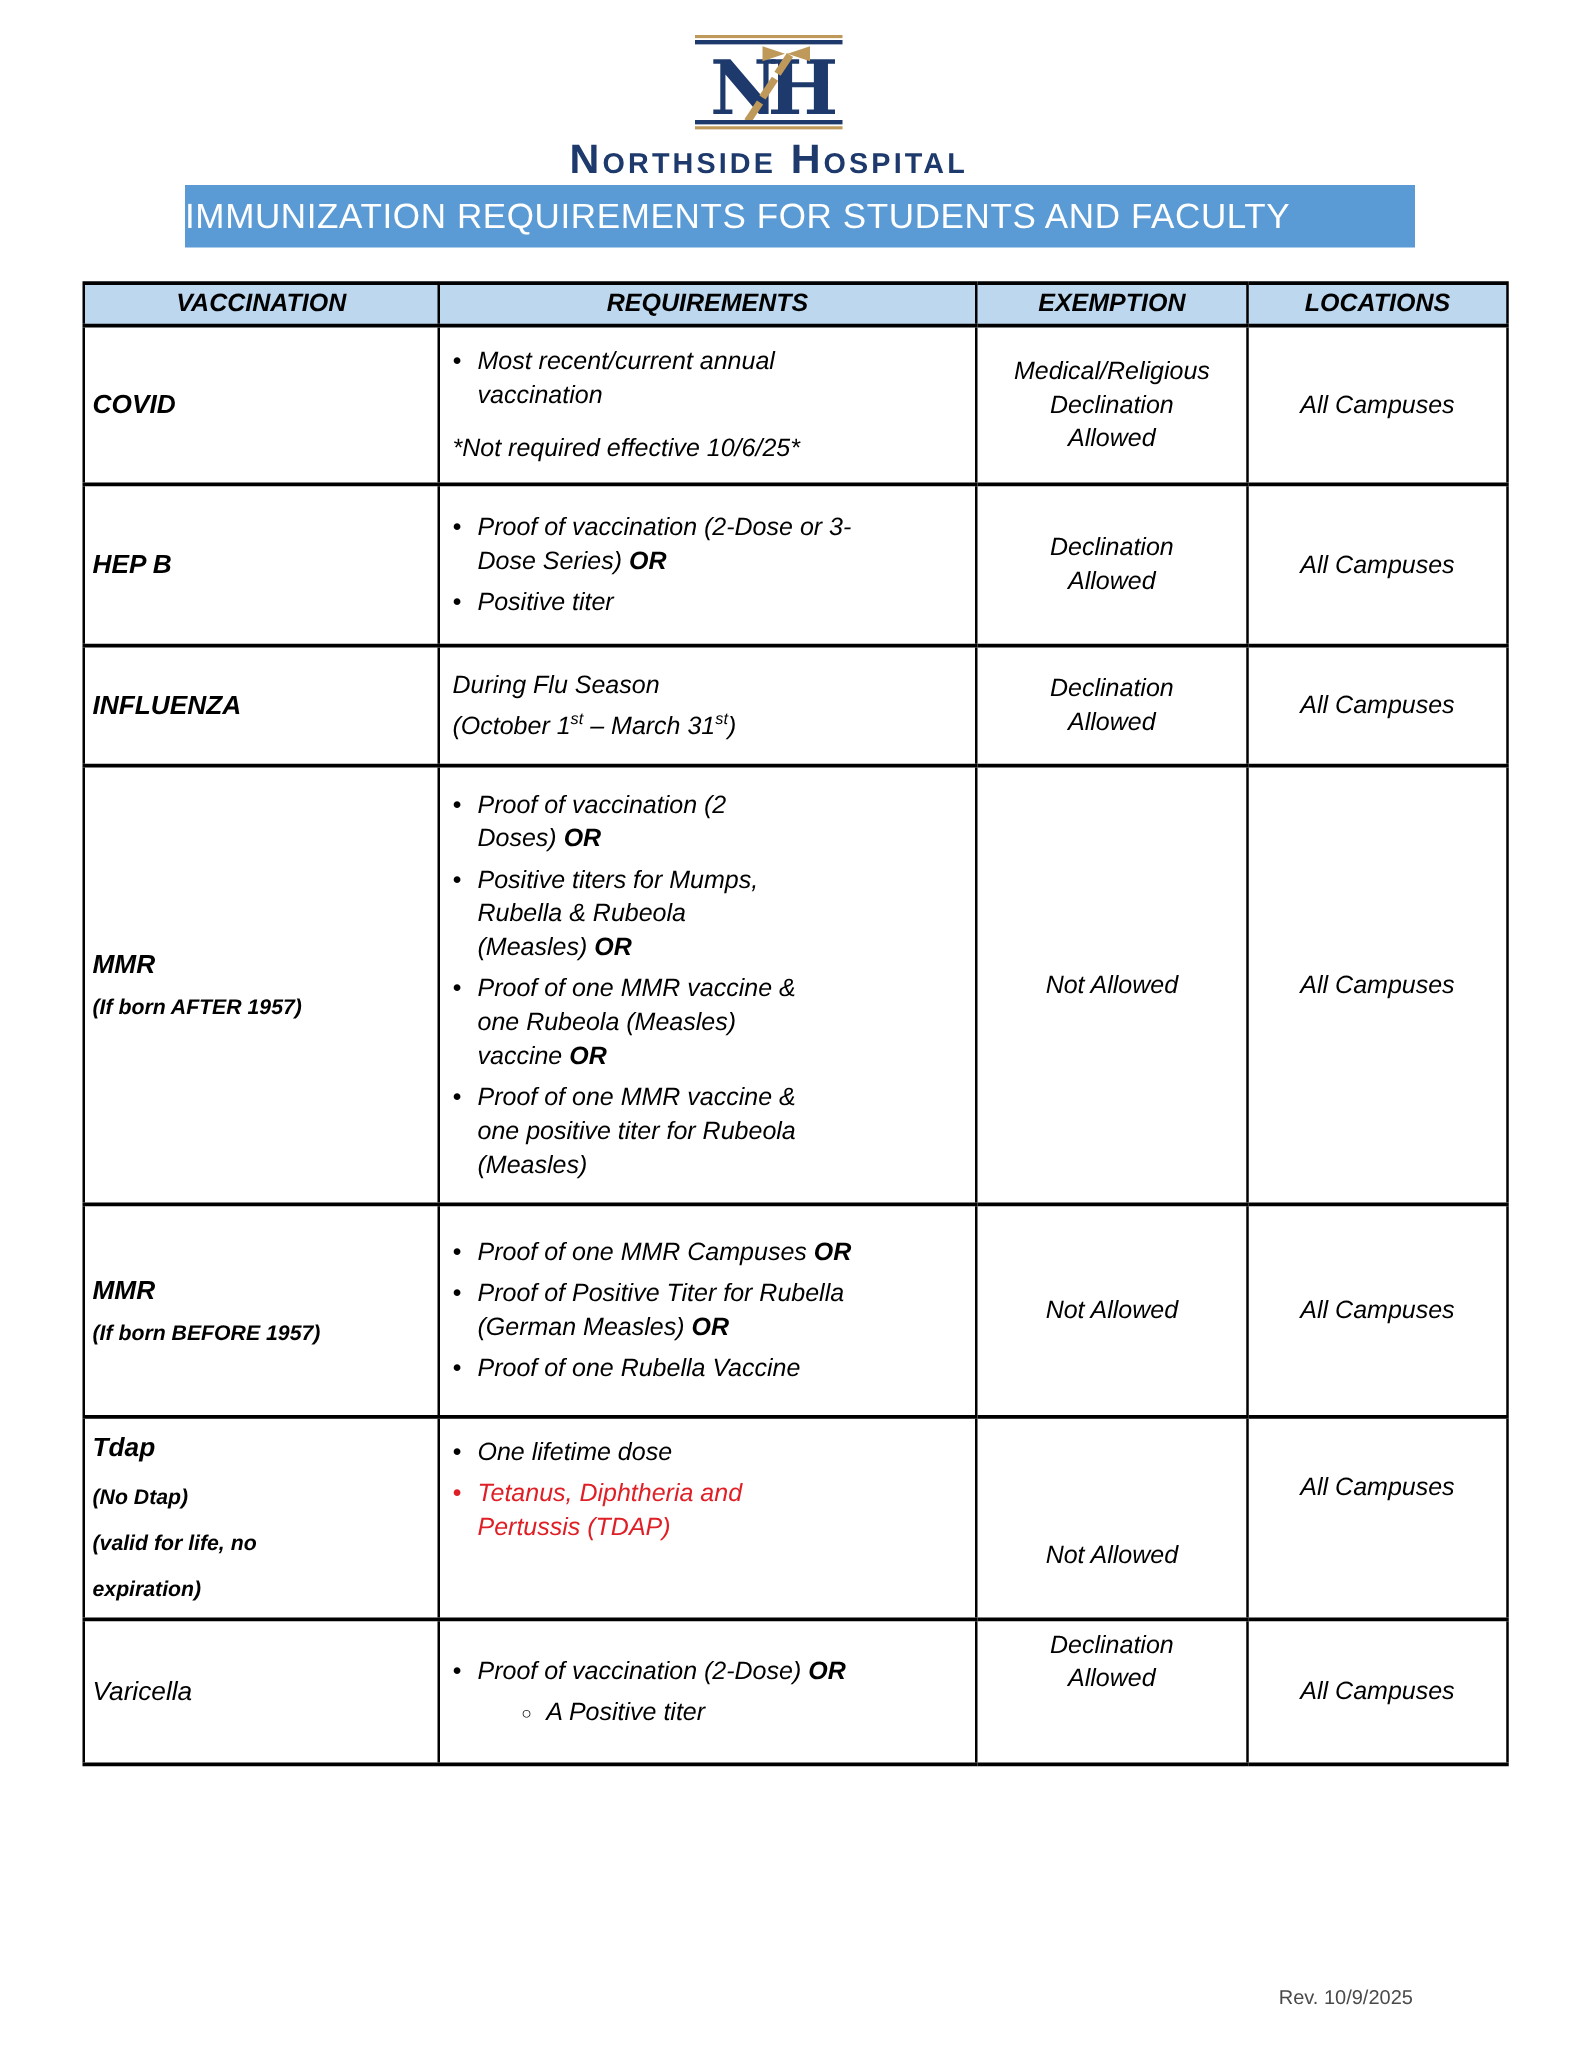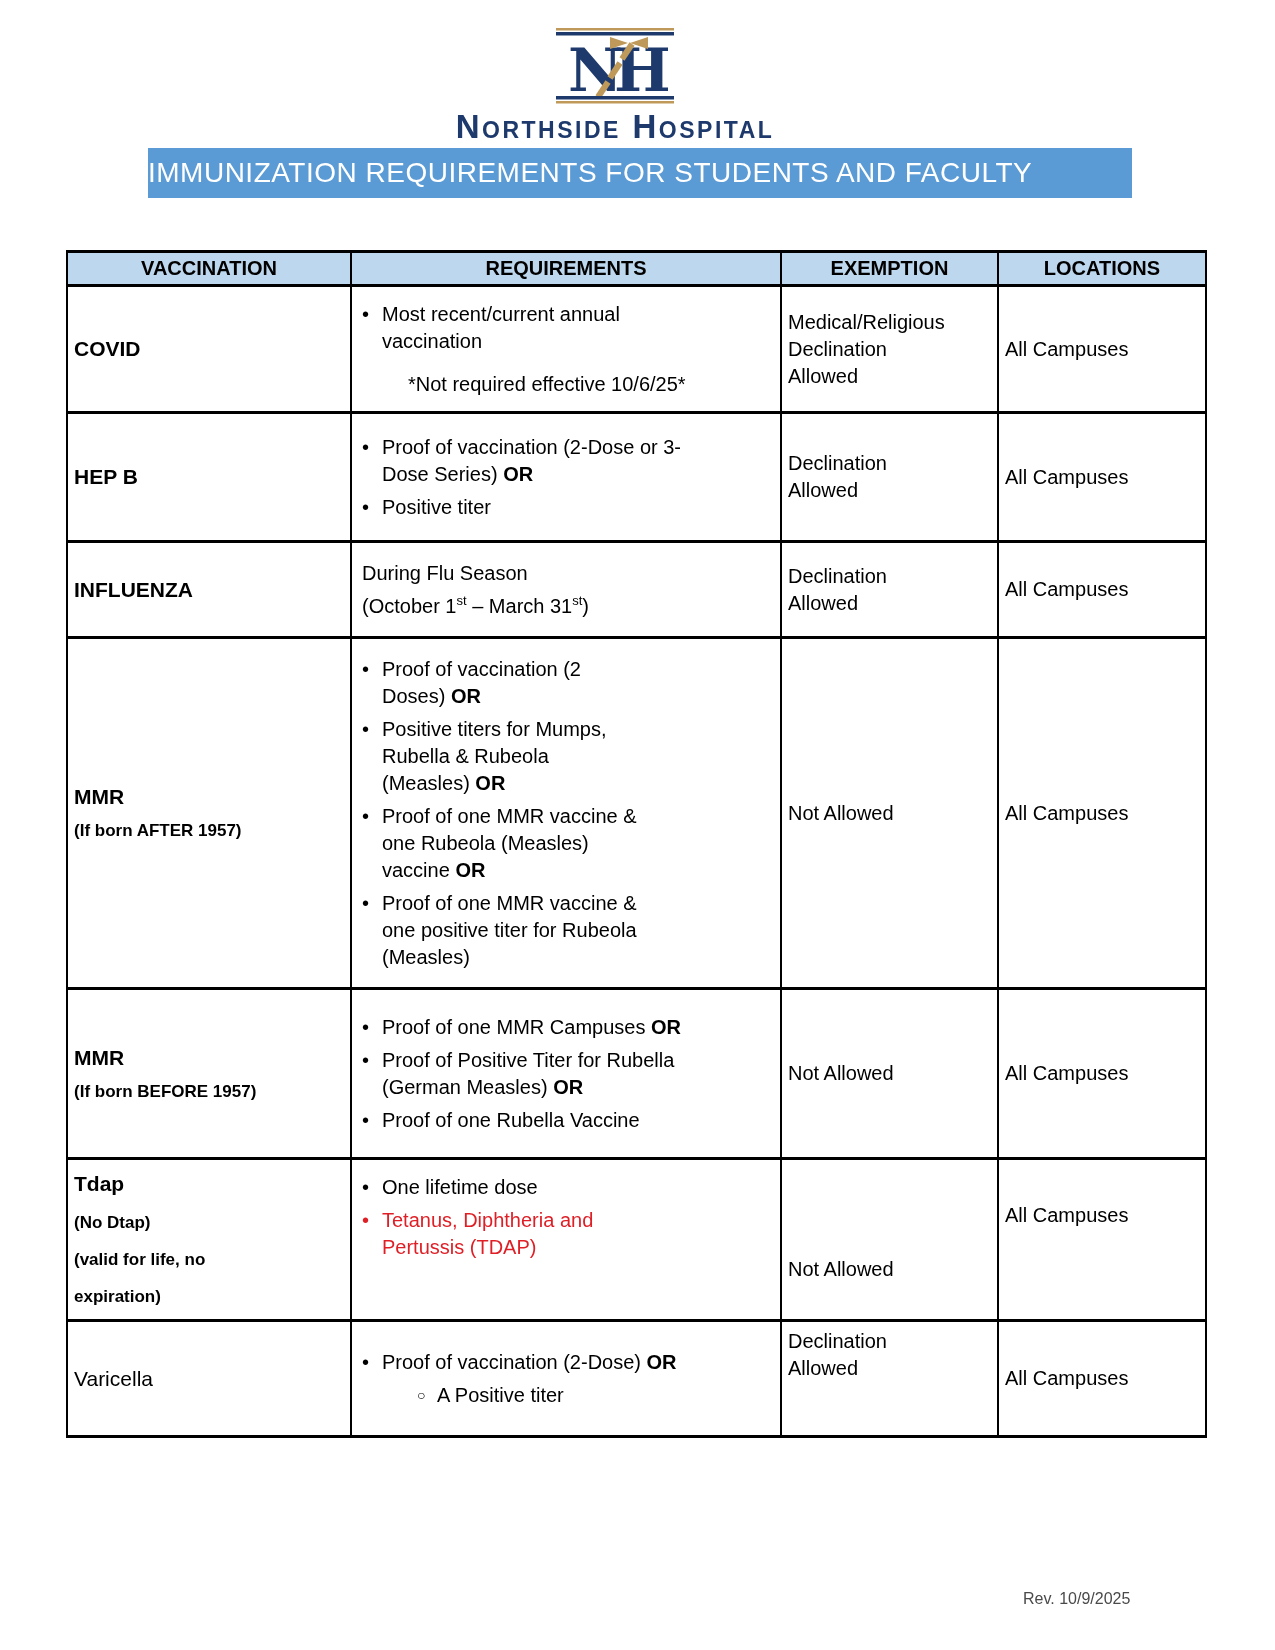--- a/index.html
+++ b/index.html
@@ -39,23 +39,24 @@
     background:var(--banner-blue);
     display:flex;align-items:center;justify-content:flex-start;
   }
   .banner-title{
     color:#fff;font-size:28px;font-weight:400;letter-spacing:0.5px;
     white-space:nowrap;
   }
 
   
   table.vax{
-    position:absolute;left:66px;top:250px;width:1139px;
+    position:absolute;left:66px;top:225px;width:1139px;
     border-collapse:collapse;table-layout:fixed;
     font-size:20px;
+    font-style:italic;
   }
   table.vax th, table.vax td{
     border-left:2px solid #000;border-right:2px solid #000;
     border-top:3px solid #000;border-bottom:3px solid #000;
     vertical-align:middle;
   }
   table.vax th{
     background:var(--header-blue);
     height:34px;font-size:20px;font-weight:700;text-align:center;
     padding:2px 4px;
@@ -64,26 +65,26 @@
   .vacc-title{font-weight:700;font-size:21px;}
   .vacc-title.normal{font-weight:400;}
   .vacc-sub{font-weight:700;font-size:17px;margin-top:12px;}
   .row-tdap .vacc-sub{margin-top:17px;}
 
   td.req-cell{text-align:left;padding:6px 8px 6px 10px;}
   .req-item{display:flex;margin:6px 0;line-height:27px;}
   .req-marker{flex:0 0 20px;width:20px;}
   .req-marker.circle{font-size:14px;}
   .req-content{flex:1;}
-  .req-item.indent-1{margin-left:46px;margin-top:16px;}
+  .req-item.indent-1{margin-top:16px;}
   .req-item.indent-2{margin-left:55px;}
   .seg-bold{font-weight:700;}
   sup.seg-sup{font-size:13px;line-height:0;}
 
-  td.exem-cell, td.loc-cell{padding:4px 6px;line-height:27px;}
+  td.exem-cell, td.loc-cell{text-align:center;padding:4px 6px;line-height:27px;}
 
   
   tr.row-covid{height:127px;}
   tr.row-hepb{height:129px;}
   tr.row-influenza{height:96px;}
   tr.row-mmr-after{height:351px;}
   tr.row-mmr-before{height:170px;}
   tr.row-tdap{height:162px;}
   tr.row-varicella{height:116px;}
 

